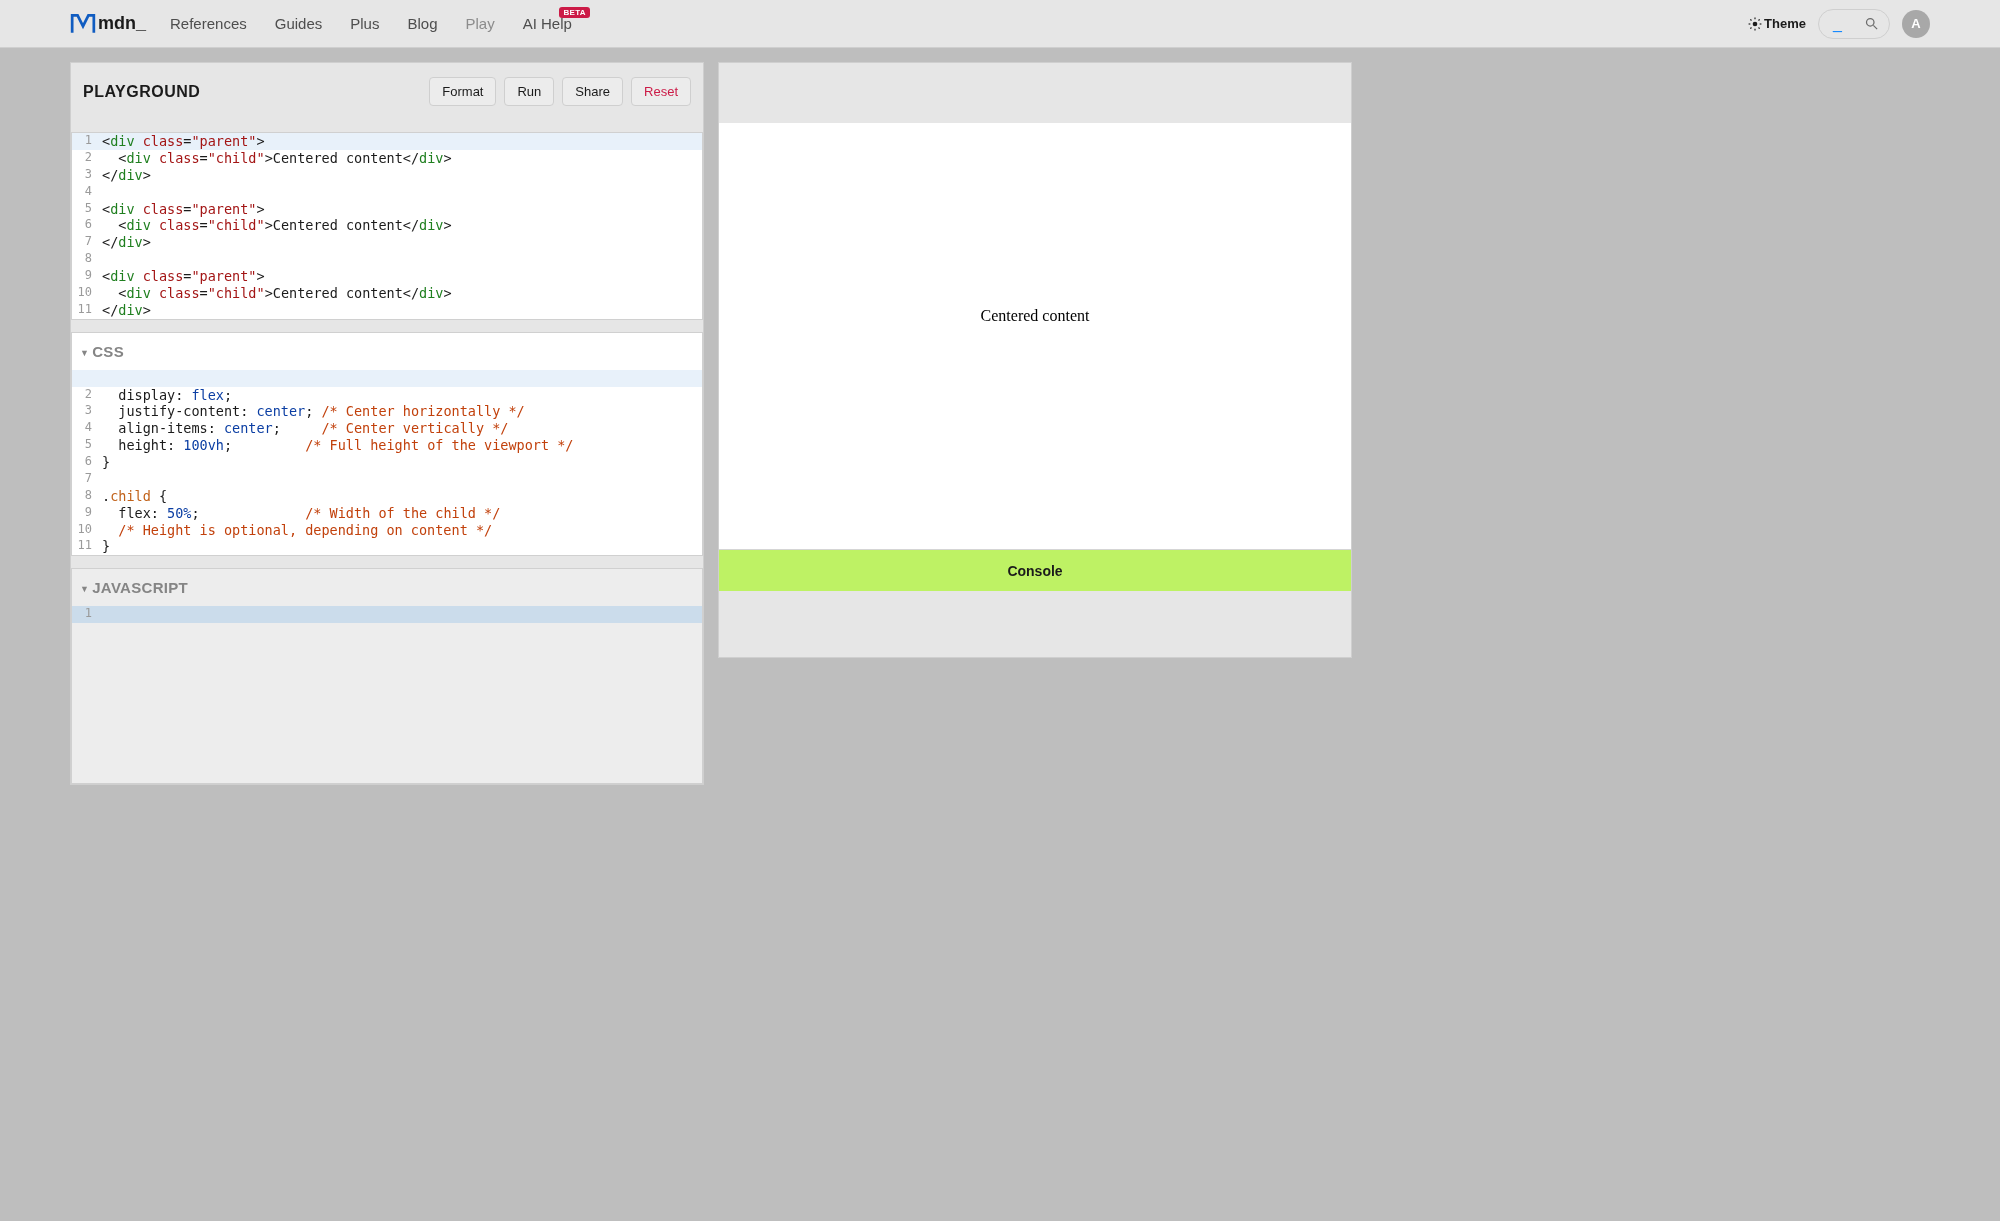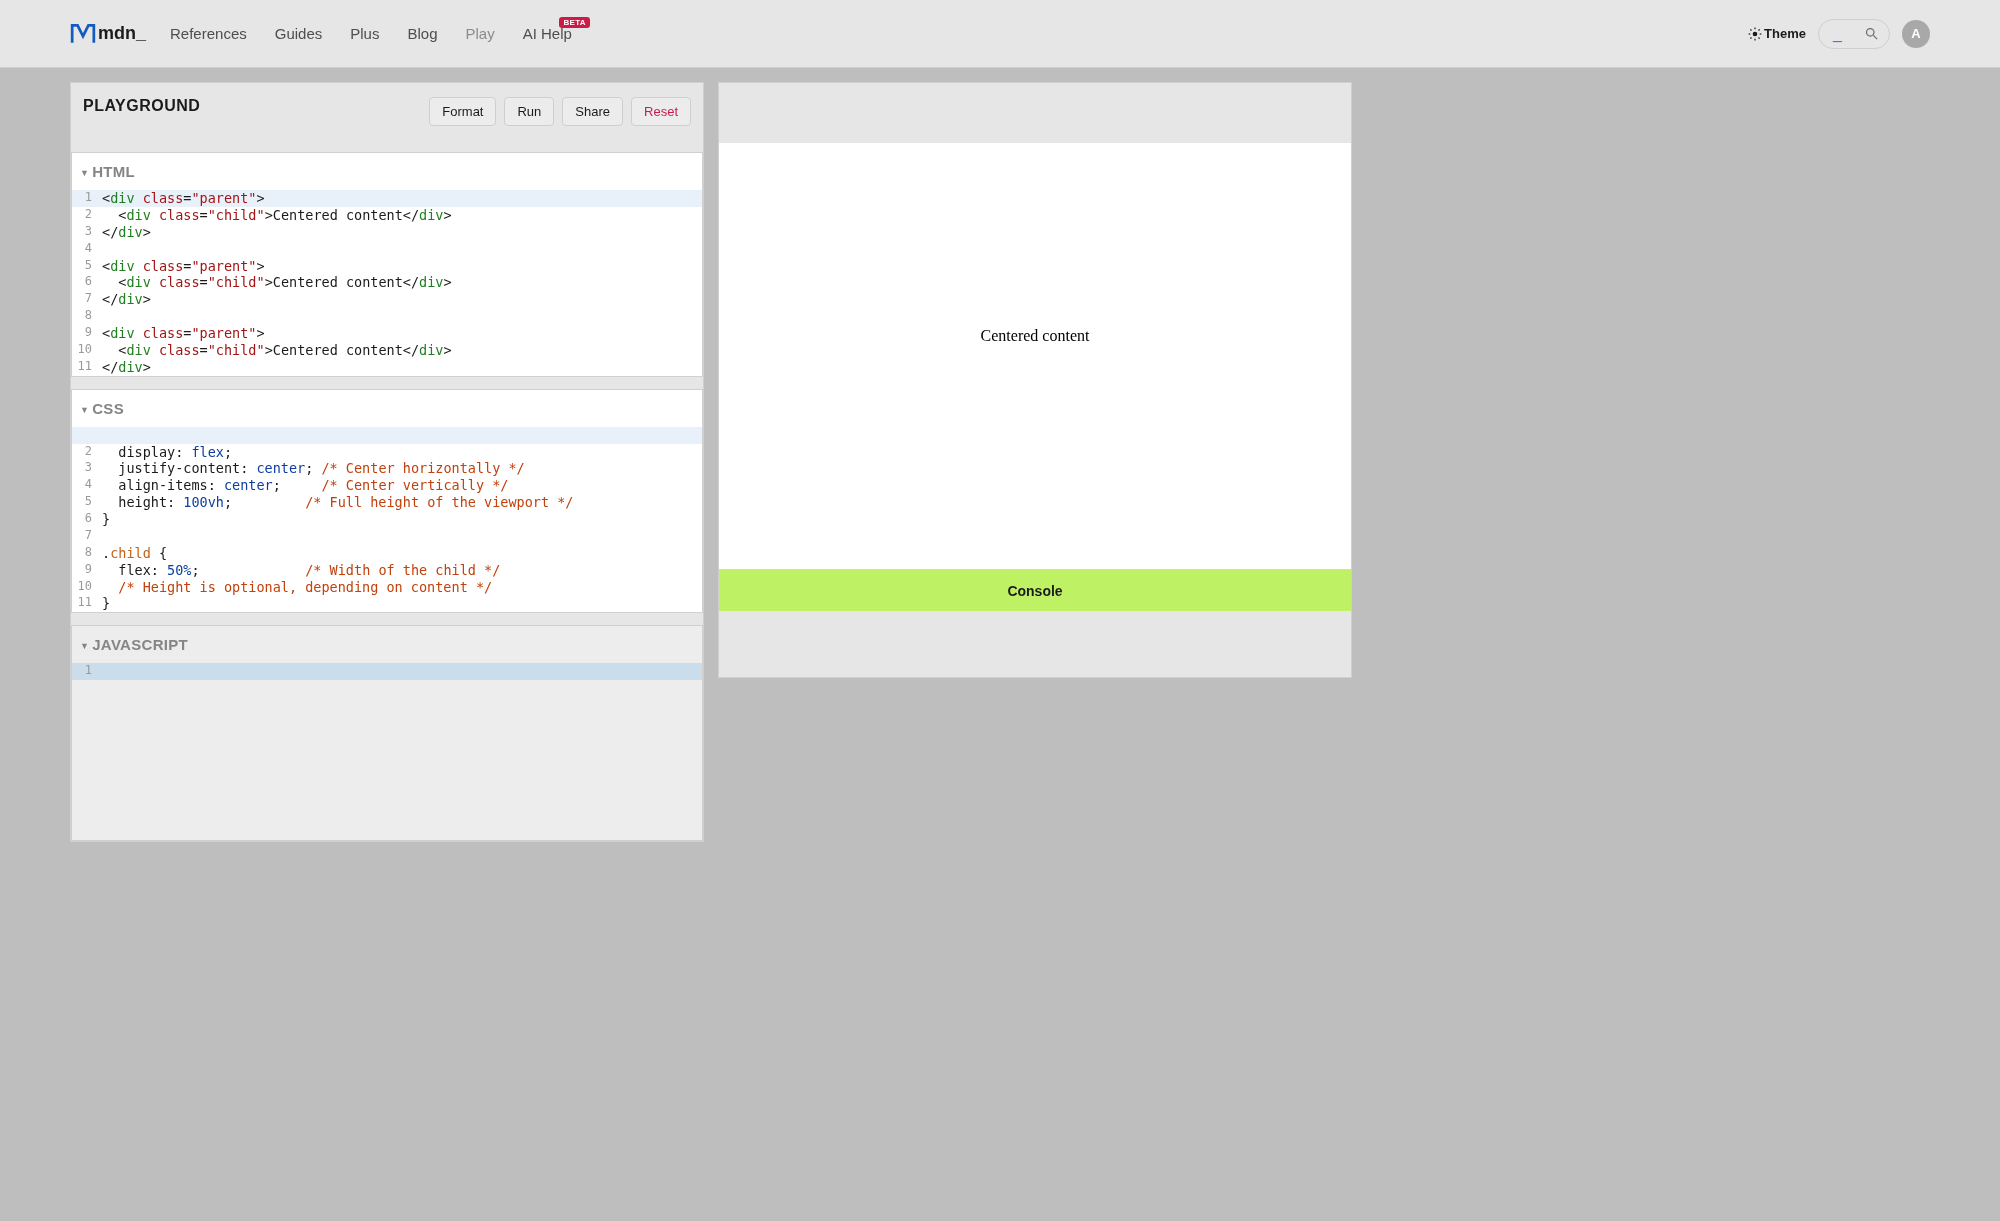--- a/index.html
+++ b/index.html
@@ -1,36 +1,36 @@
 <!DOCTYPE html>
 <html><head>
 <meta charset="utf-8">
 <style>
 * { box-sizing: border-box; margin: 0; padding: 0; }
 body { font-family: -apple-system, BlinkMacSystemFont, "Segoe UI", Arial, sans-serif; background: #bebebe; font-size: 14px; color: #1b1b1b; }
 
-.topbar { background: #e6e6e6; border-bottom: 1px solid #cfcfcf; height: 68px; display: flex; align-items: center; padding: 0 70px; }
+.topbar { background: #e6e6e6; border-bottom: 1px solid #cfcfcf; height: 48px; display: flex; align-items: center; padding: 0 70px; }
 .logo { display: flex; align-items: center; gap: 2px; font-weight: 700; font-size: 18px; margin-right: 24px; color:#1b1b1b; }
 .logo svg { width: 26px; height: 26px; }
 .nav { display: flex; gap: 28px; align-items: center; }
 .nav a { color: #4e4e4e; text-decoration: none; font-size: 15px; cursor: pointer; position: relative; }
 .nav a.active { color: #8c8c8c; }
 .badge { position: absolute; top:-8px; right:-18px; background:#cc1b47; color:#fff; font-size:8px; padding:1px 4px; border-radius:3px; font-weight:700; letter-spacing:0.3px;}
 .topbar-right { margin-left: auto; display:flex; align-items:center; gap:12px; }
 .theme-btn { display:flex; align-items:center; gap:2px; font-size:13px; color:#1b1b1b; font-weight:600; cursor:pointer;text-align:center; }
 .search-pill { background:#e6e6e6; border:1px solid #cfcfcf; border-radius:18px; width:72px; height:30px; display:flex; align-items:center; justify-content:flex-end; padding:0 10px; cursor:pointer;}
 .search-pill .cursor { color:#0a84ff; font-size:16px; margin-right:auto; margin-left:4px; }
 .avatar { width:28px; height:28px; border-radius:50%; background:#a8a8a8; color:#fff; display:flex; align-items:center; justify-content:center; font-size:13px; font-weight:600;}
 
 .page { padding: 14px 70px 30px; display:flex; gap:14px; align-items:flex-start;}
 .left-col { width: 634px; flex-shrink:0;}
 .right-col { width: 634px; flex-shrink:0;}
 
 .panel { border:1px solid #cfcfcf; background:#e6e6e6;}
-.panel-head { display:flex; align-items:flex-start; padding:14px 12px;gap:19px; }
+.panel-head { display:flex; align-items:center; padding:14px 12px;gap:19px; }
 .panel-title { font-weight:800; font-size:16px; letter-spacing:0.5px; text-transform:uppercase; }
 .panel-head .actions { margin-left:auto; display:flex; gap:8px;}
 .btn { background:#ececec; border:1px solid #cfcfcf; border-radius:4px; padding:6px 12px; font-size:13px; font-weight:400; color:#1b1b1b; cursor:pointer;}
 .btn.danger { color:#cc1b47; }
 
 .editor-block { border:1px solid #d0d0d0; background:#fff; margin-top:12px; }
 .editor-block.dim { background:#ededed; }
 .editor-label { padding:10px 8px; color:#858585; font-weight:700; font-size:15px; letter-spacing:0.3px; }
 .editor-label .tri { font-size:9px; color:#858585; margin-right:3px; vertical-align:1px;}
 .code-area { font-family: ui-monospace, SFMono-Regular, Menlo, Consolas, monospace; font-size:13.5px; line-height:1.25; background:#fff;}
@@ -111,21 +111,20 @@
         <div class="panel-title">PLAYGROUND</div>
         <div class="actions">
           <button class="btn">Format</button>
           <button class="btn">Run</button>
           <button class="btn">Share</button>
           <button class="btn danger">Reset</button>
         </div>
       </div>
 
       <div class="editor-block">
-        <div class="editor-label"><span class="tri">▼</span><span>HTML</span></div>
         <div class="code-area">
           <div class="code-row hl">
               <div class="gutter">1</div>
               <div class="code-text"><span class="tok-punct">&lt;</span><span class="tok-tag">div</span><span class="tok-attr"> class</span><span class="tok-punct">=</span><span class="tok-str">"parent"</span><span class="tok-punct">&gt;</span></div>
             </div>
           <div class="code-row">
               <div class="gutter">2</div>
               <div class="code-text"><span>  </span><span class="tok-punct">&lt;</span><span class="tok-tag">div</span><span class="tok-attr"> class</span><span class="tok-punct">=</span><span class="tok-str">"child"</span><span class="tok-punct">&gt;</span><span>Centered content</span><span class="tok-punct">&lt;/</span><span class="tok-tag">div</span><span class="tok-punct">&gt;</span></div>
             </div>
           <div class="code-row">

